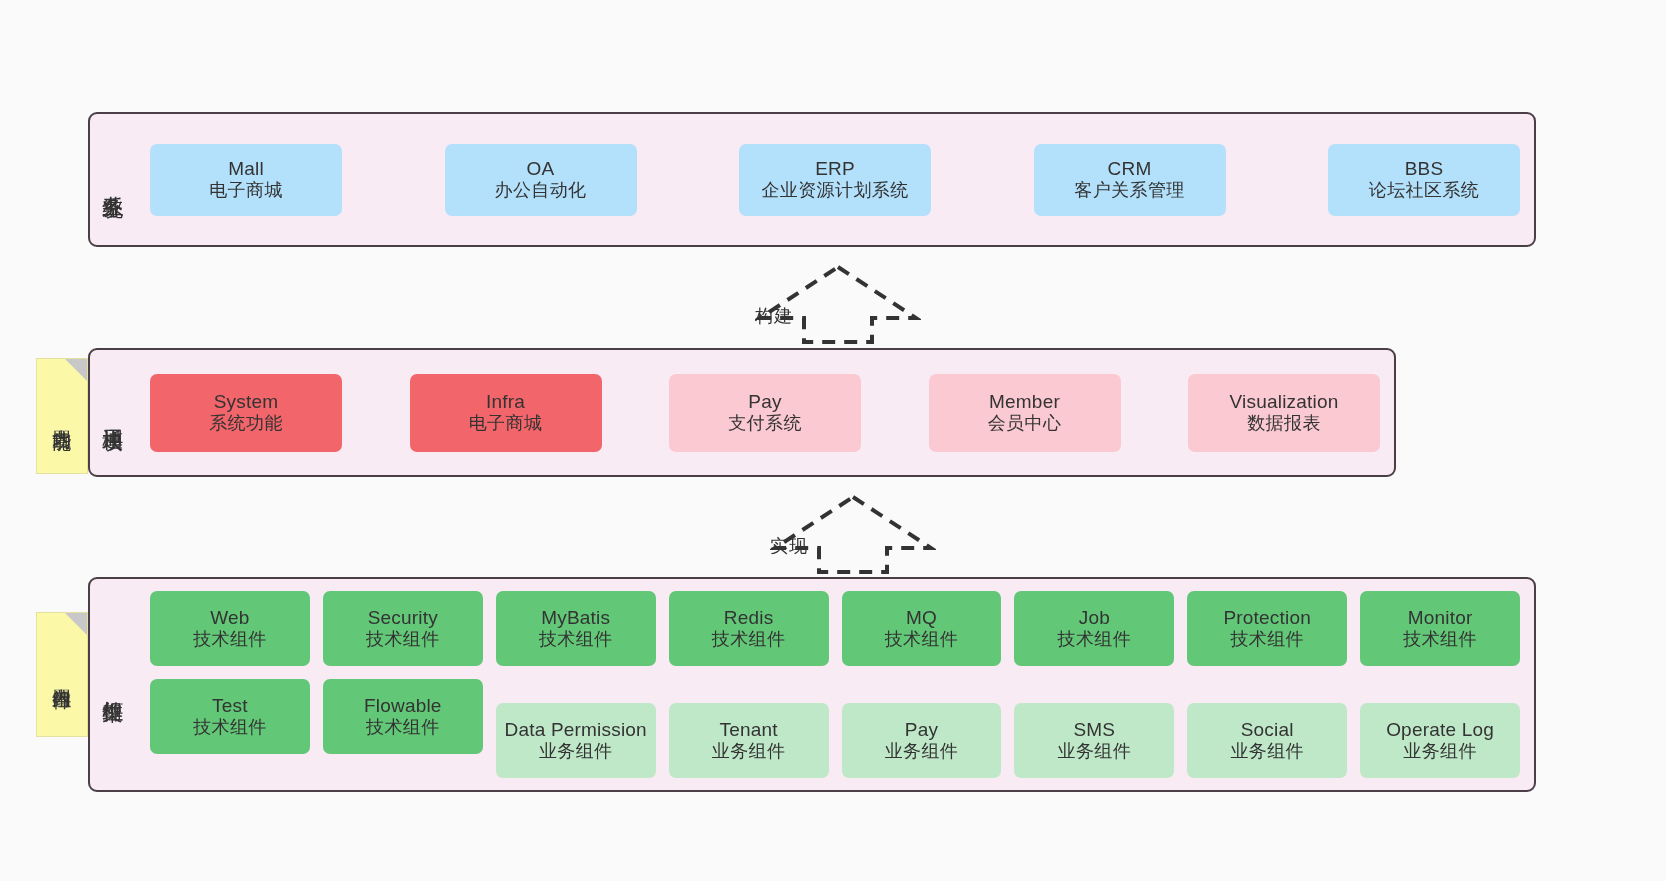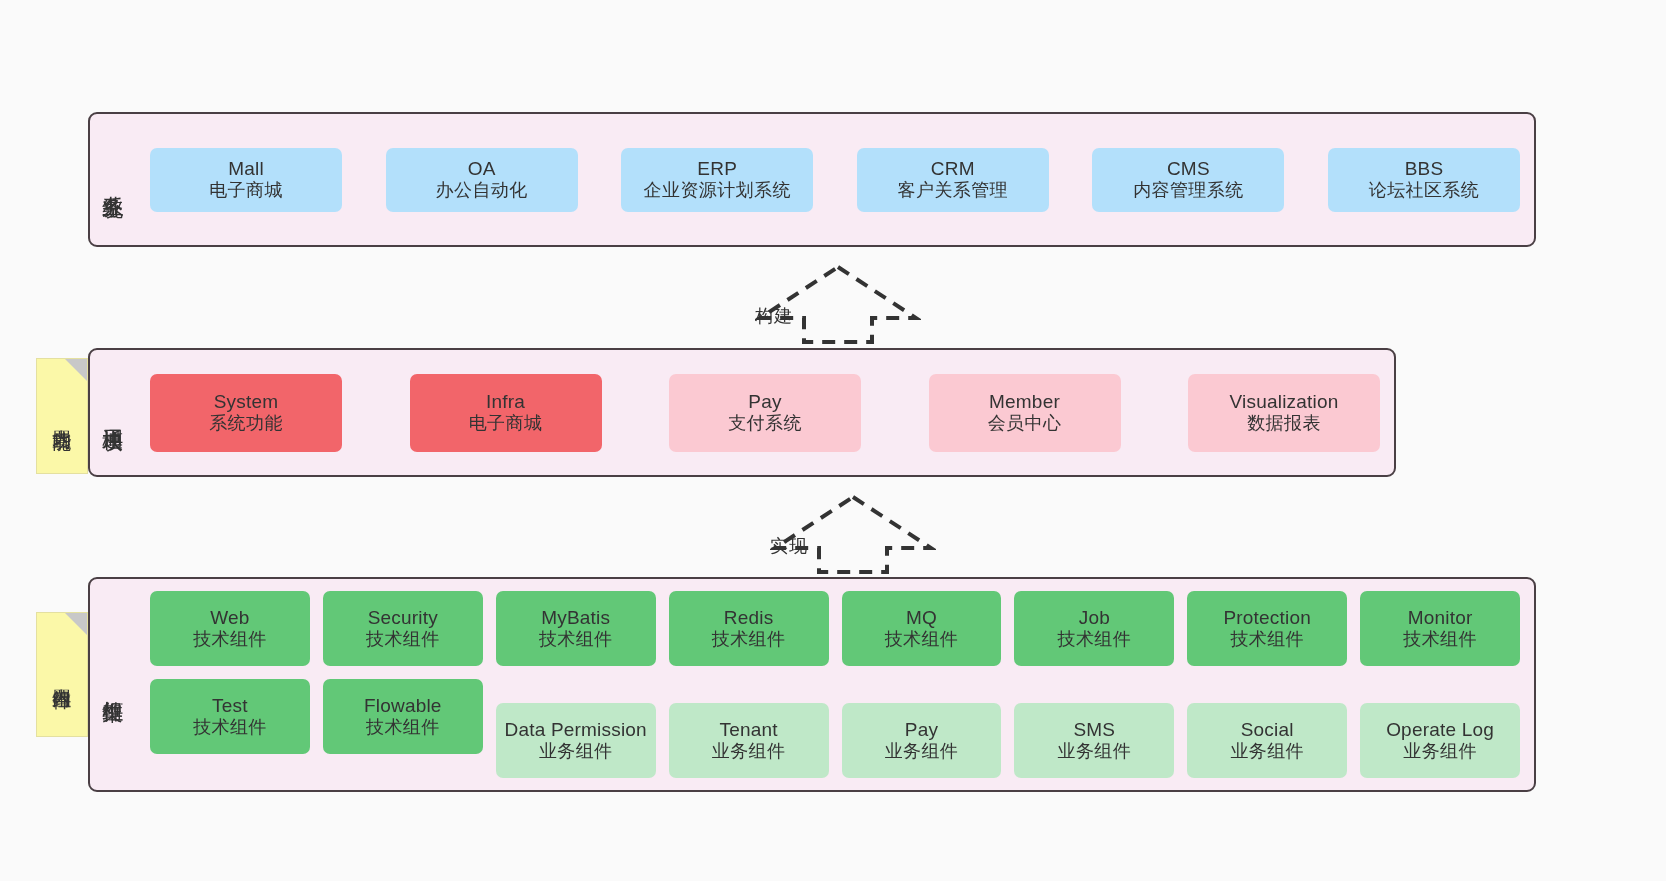--- a/index.html
+++ b/index.html
@@ -101,21 +101,21 @@
   .card.red        { background: #f2656a; }
   .card.pink       { background: #fbc9d2; }
   .card.green      { background: #62c877; }
   .card.lightgreen { background: #bfe8c8; margin-top: 24px; }
 
   
   #layer-business {
     left: 88px;  top: 112px;  width: 1448px; height: 135px;
   }
   #layer-business .cards { height: 100%; }
-  #layer-business .card { height: 64px; flex: 0 0 auto; }
+  #layer-business .card { height: 72px; flex: 0 0 auto; }
 
   #layer-modules {
     left: 88px;  top: 348px;  width: 1308px; height: 129px;
   }
   #layer-modules .cards { height: 100%; }
   #layer-modules .card { height: 78px; flex: 0 0 auto; }
 
   #layer-framework {
     left: 88px;  top: 577px;  width: 1448px; height: 215px;
   }
@@ -203,24 +203,20 @@
       <div class="card blue">
         <span class="en">ERP</span>
         <span class="cn">企业资源计划系统</span>
       </div>
 
       <div class="card blue">
         <span class="en">CRM</span>
         <span class="cn">客户关系管理</span>
       </div>
 
-      <div class="card blue">
-        <span class="en">CMS</span>
-        <span class="cn">内容管理系统</span>
-      </div>
 
       <div class="card blue">
         <span class="en">BBS</span>
         <span class="cn">论坛社区系统</span>
       </div>
 
     </div>
   </div>
 
   <div class="block-arrow" id="arrow-build">

